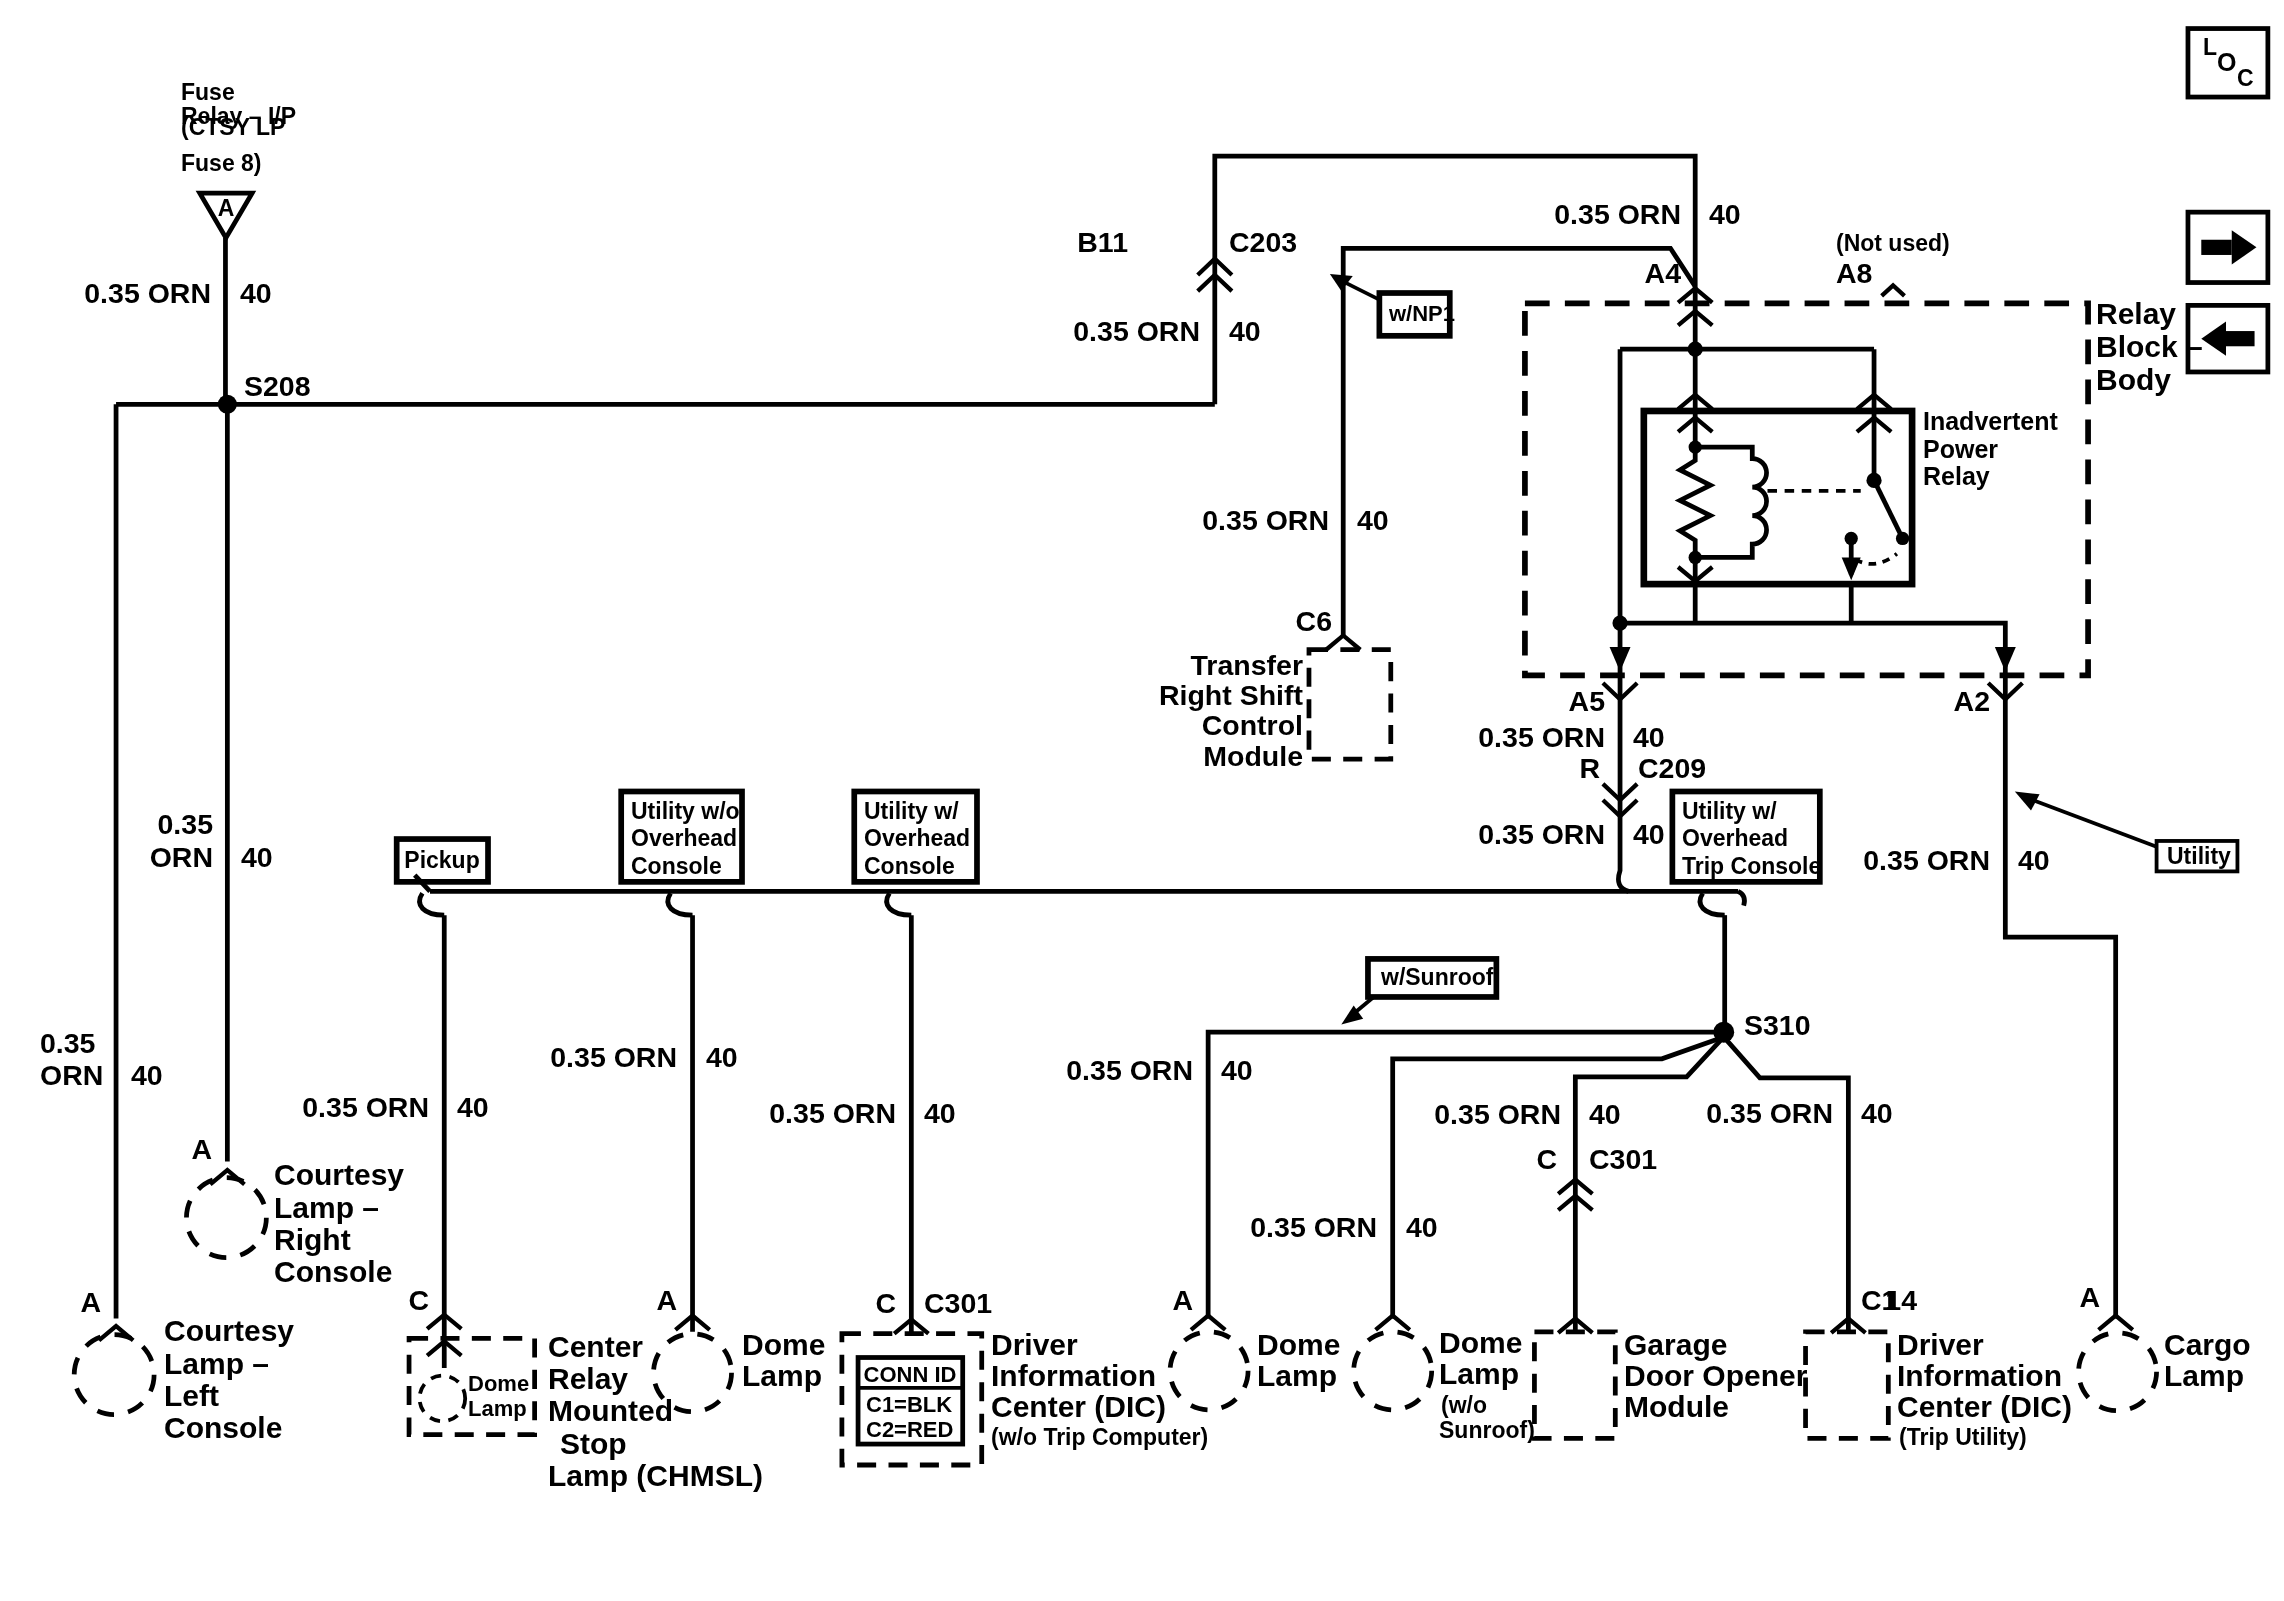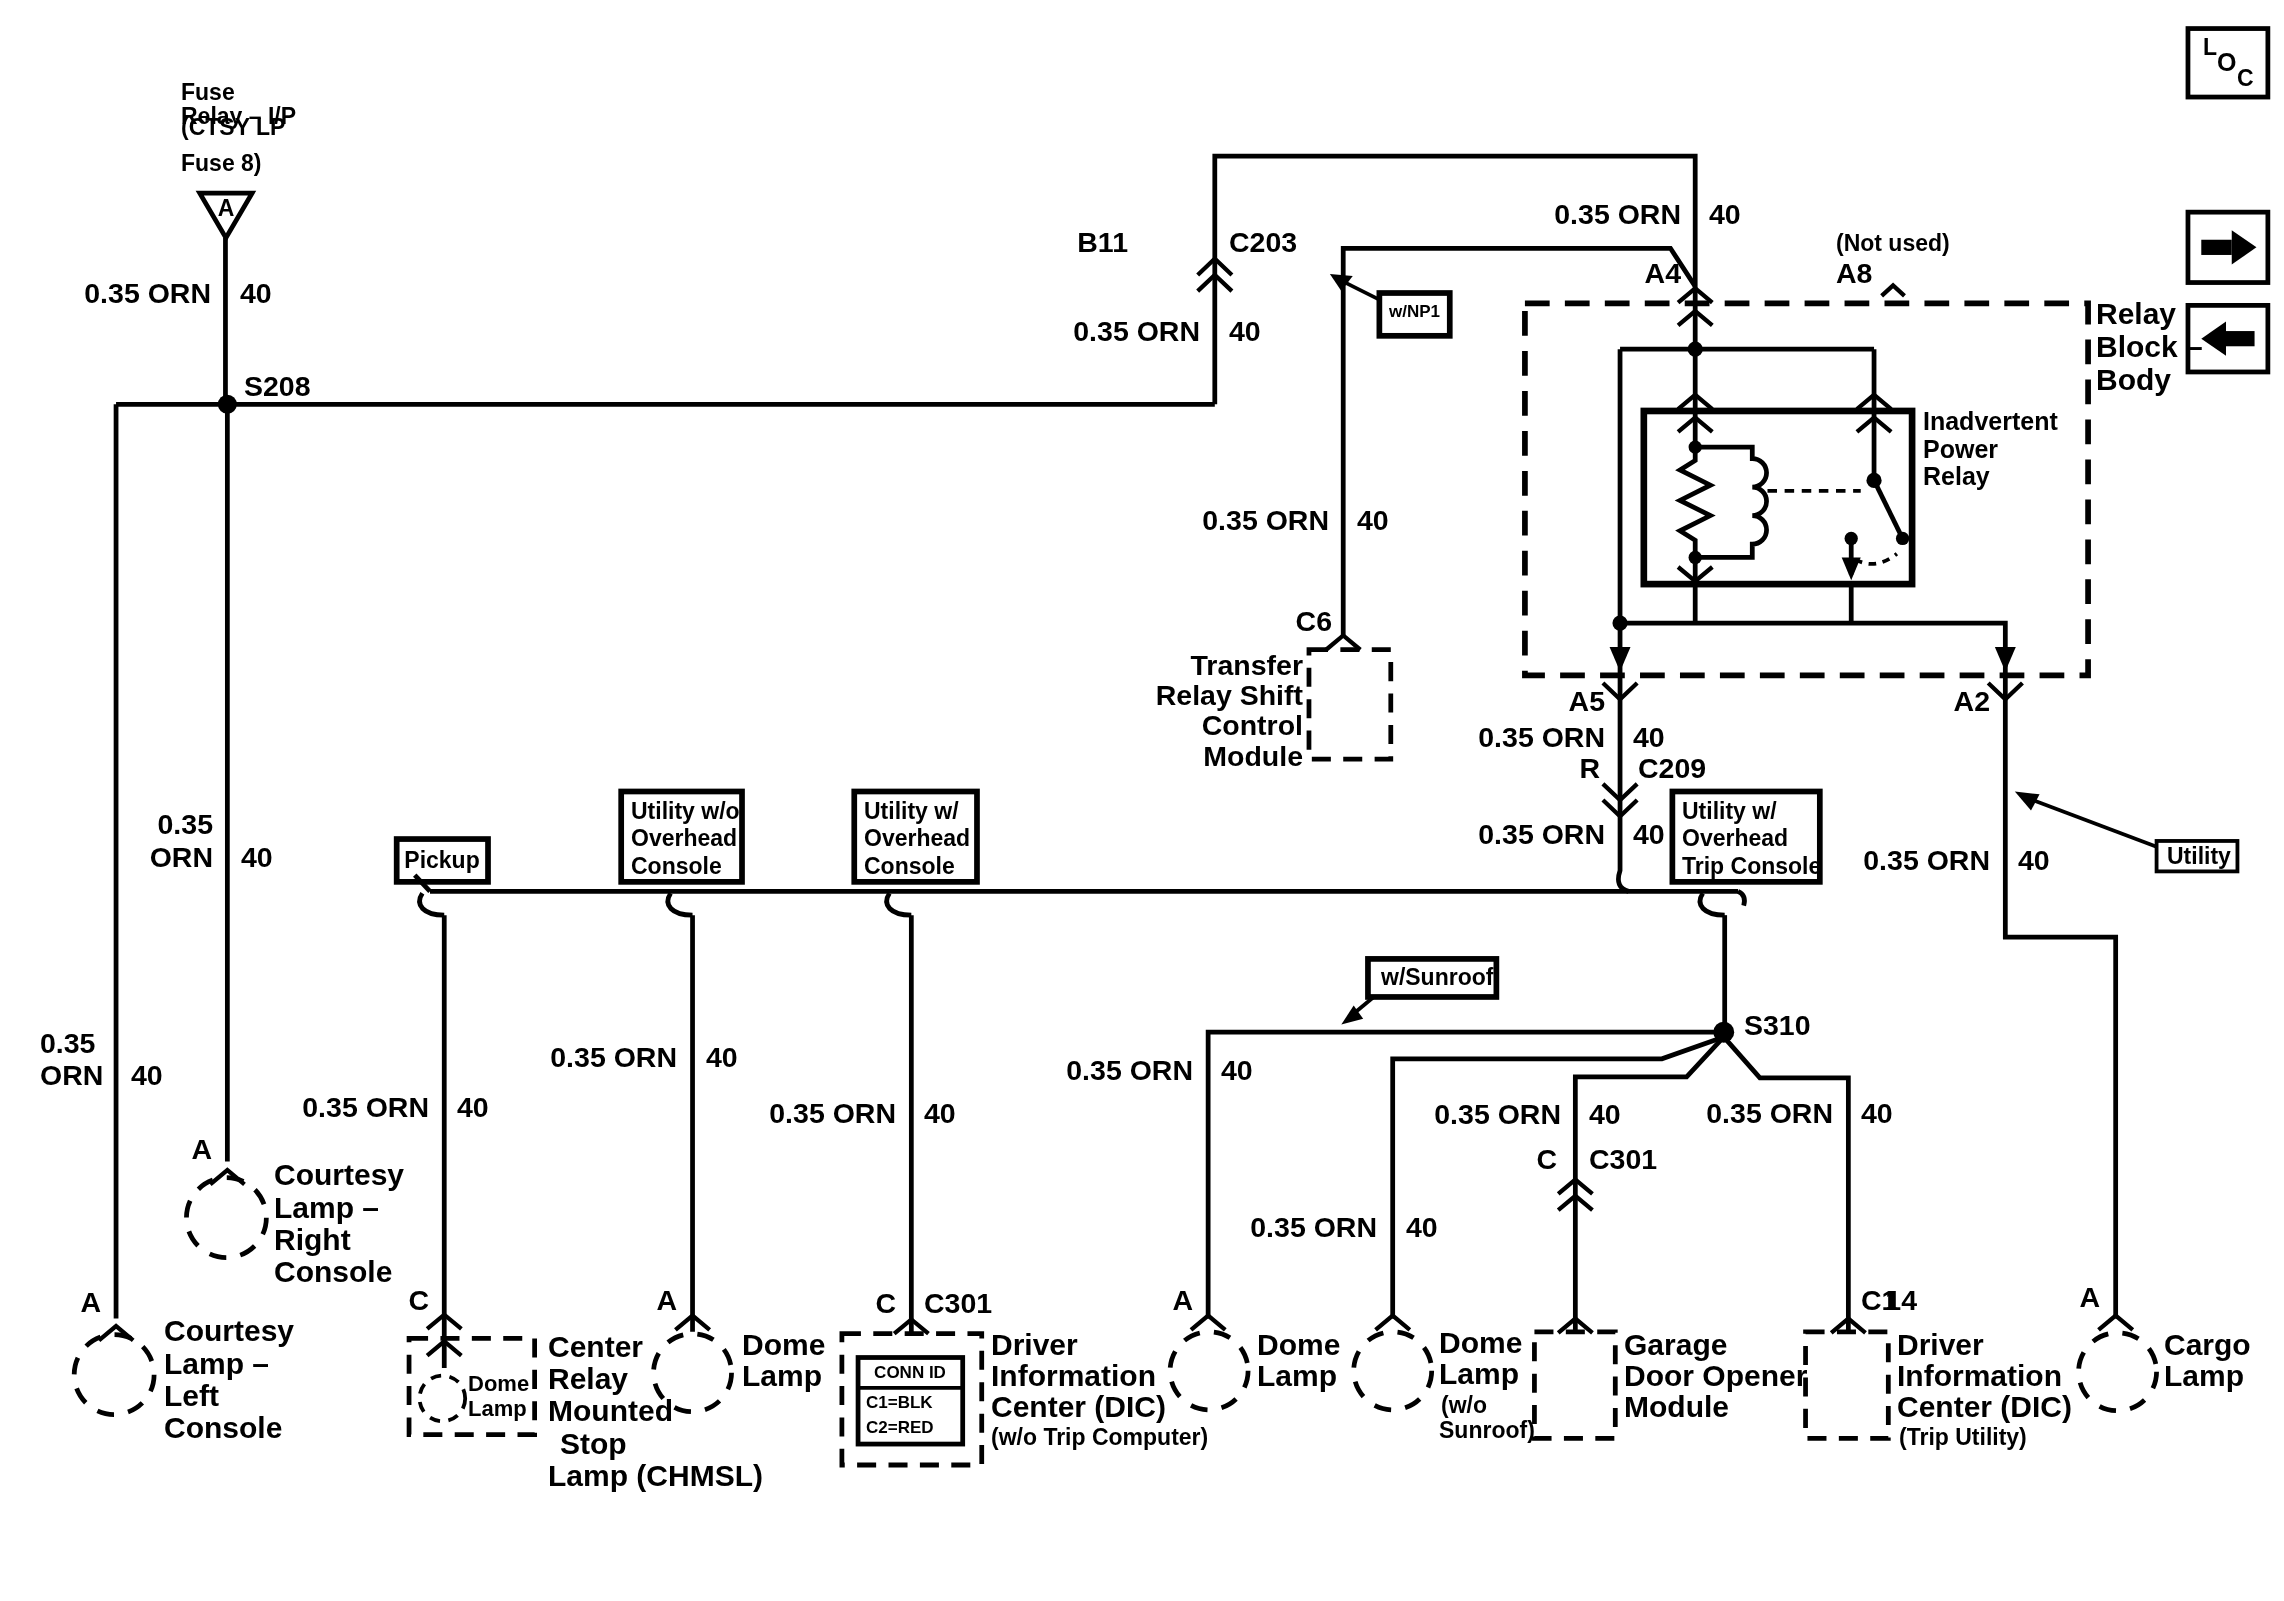--- a/index.html
+++ b/index.html
@@ -2,21 +2,21 @@
 <html style="font-size:15px"><head>
 <meta charset="utf-8">
 <style>
   html,body{margin:0;padding:0;background:#fff;}
   .canvas{position:relative;width:2285px;height:1602px;background:#fff;overflow:hidden;}
   svg.wires{position:absolute;left:0;top:0;}
   .lb{position:absolute;font-family:"Liberation Sans",sans-serif;font-weight:700;color:#000;
       white-space:nowrap;line-height:1;}
   .ra{transform:translateX(-100%);} 
   .ctr{transform:translateX(-50%);} 
-  .f22{font-size:17px;text-align:right;} .f23{font-size:22px;} .f24{font-size:23px;}
+  .f22{font-size:22px;text-align:right;} .f23{font-size:22px;} .f24{font-size:23px;}
   .f26{font-size:25px;} .f30{font-size:28.5px;} .f32{font-size:30px;}
 </style>
 </head>
 <body>
 
 <div class="canvas">
 
   <svg class="wires" width="2285" height="1602" viewBox="0 0 2402 1684">
 
     <g stroke="#000" stroke-width="5" fill="none">
@@ -204,21 +204,21 @@
   <div class="lb f32" style="left:2096px;top:332px">Block –</div>
   <div class="lb f32" style="left:2096px;top:365px">Body</div>
   <div class="lb f26" style="left:1923px;top:409px">Inadvertent</div>
   <div class="lb f26" style="left:1923px;top:437px">Power</div>
   <div class="lb f26" style="left:1923px;top:464px">Relay</div>
 
   <div class="lb f30 ra" style="left:1329px;top:506px">0.35 ORN</div>
   <div class="lb f30" style="left:1357px;top:506px">40</div>
   <div class="lb f30 ra" style="left:1332px;top:607px">C6</div>
   <div class="lb f30 ra" style="left:1303px;top:651px">Transfer</div>
-  <div class="lb f30 ra" style="left:1303px;top:681px">Relay Shift</div>
+  <div class="lb f30 ra" style="left:1303px;top:681px">Right Shift</div>
   <div class="lb f30 ra" style="left:1303px;top:711px">Control</div>
   <div class="lb f30 ra" style="left:1303px;top:742px">Module</div>
 
   <div class="lb f22" style="left:1389px;top:303px">w/NP1</div>
   <div class="lb f24" style="left:1381px;top:966px">w/Sunroof</div>
   <div class="lb f24" style="left:2167px;top:845px">Utility</div>
 
   <div class="lb f30 ra" style="left:1605px;top:687px">A5</div>
   <div class="lb f30 ra" style="left:1605px;top:723px">0.35 ORN</div>
   <div class="lb f30" style="left:1633px;top:723px">40</div>

